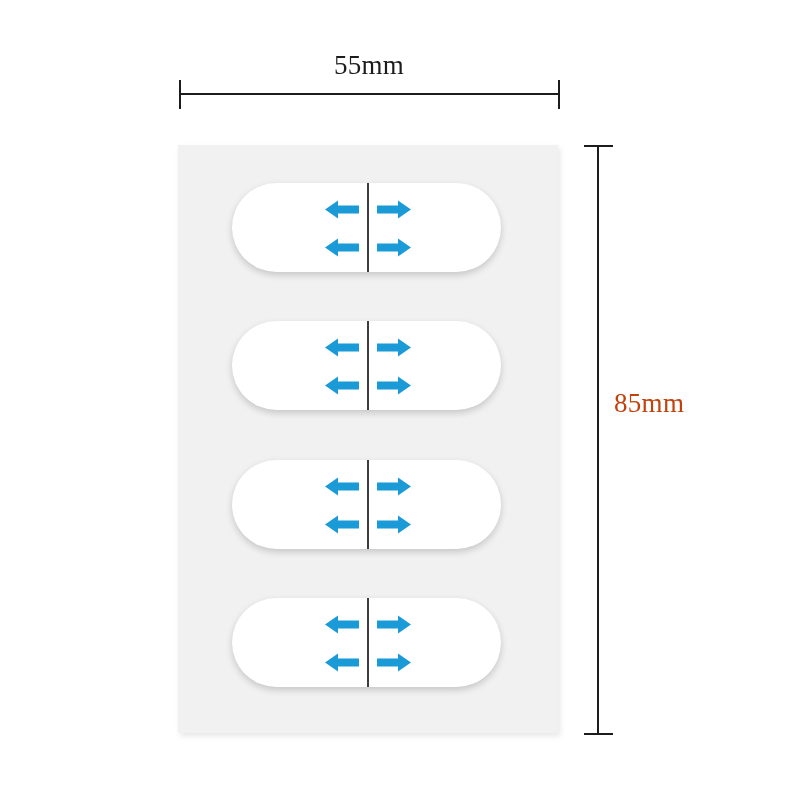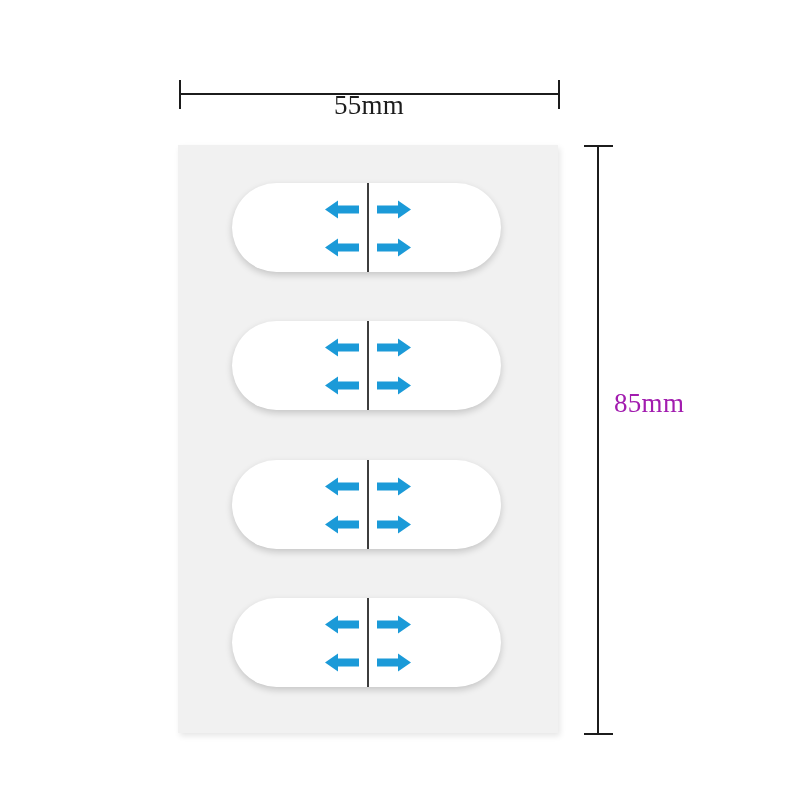--- a/index.html
+++ b/index.html
@@ -39,21 +39,20 @@
   .dim-h-label {
     position: absolute;
     left: 179px;
     top: 52px;
     width: 380px;
     text-align: center;
     font-size: 27px;
     color: #1c1c1c;
     letter-spacing: 0.3px;
     line-height: 1;
-    margin-top: 40px;
   }
 
   
   .dim-v-line {
     position: absolute;
     left: 597px;
     top: 145px;
     width: 2px;
     height: 589px;
     background: #1c1c1c;
@@ -66,21 +65,21 @@
     background: #1c1c1c;
   }
   .dim-v-tick.top    { top: 145px; }
   .dim-v-tick.bottom { top: 733px; }
 
   .dim-v-label {
     position: absolute;
     left: 614px;
     top: 390px;
     font-size: 27px;
-    color: #a21caf;
+    color: #c2410c;
     letter-spacing: 0.3px;
     line-height: 1;
     white-space: nowrap;
   }
 
   
   .sheet {
     position: absolute;
     left: 178px;
     top: 145px;

